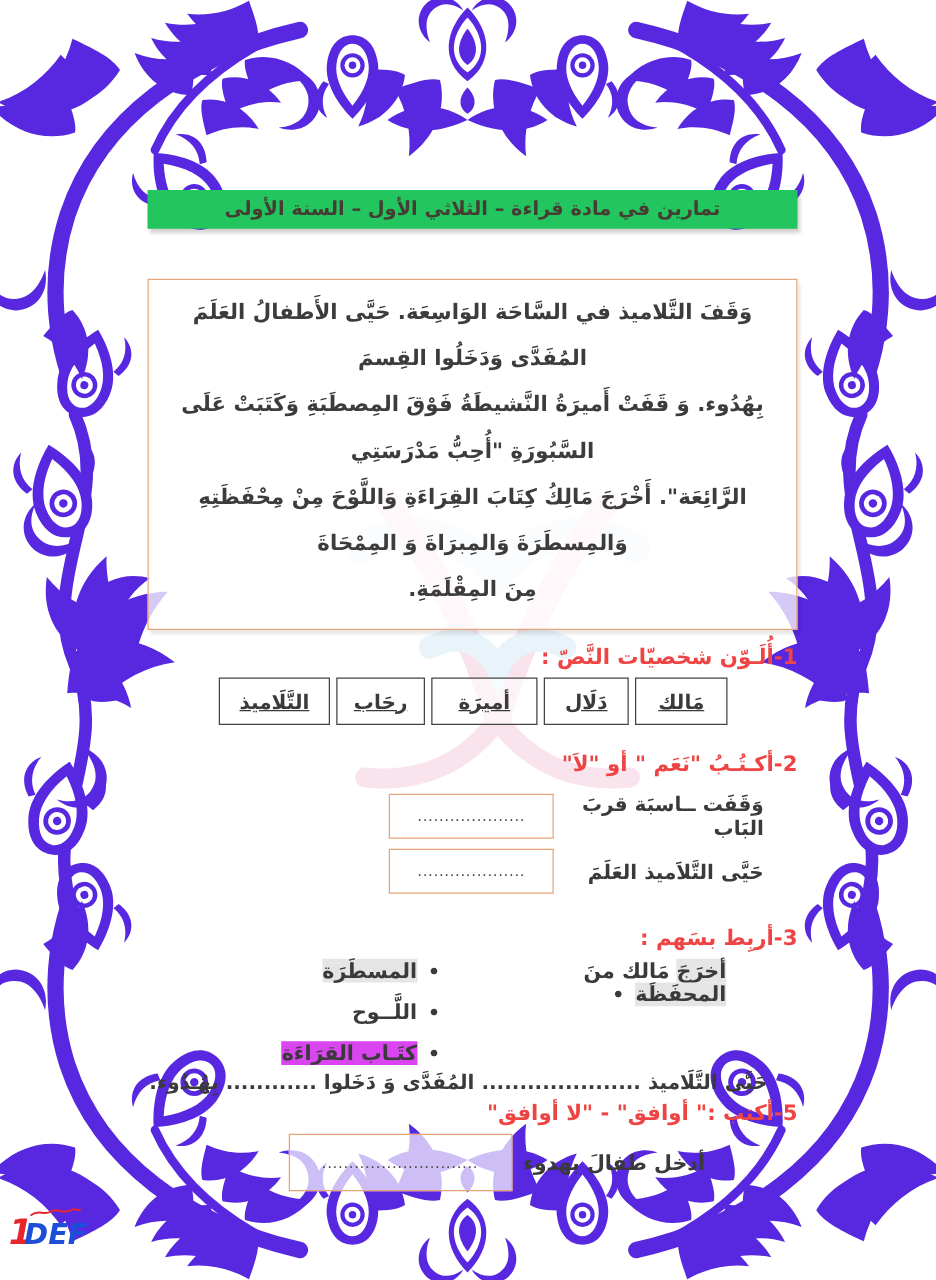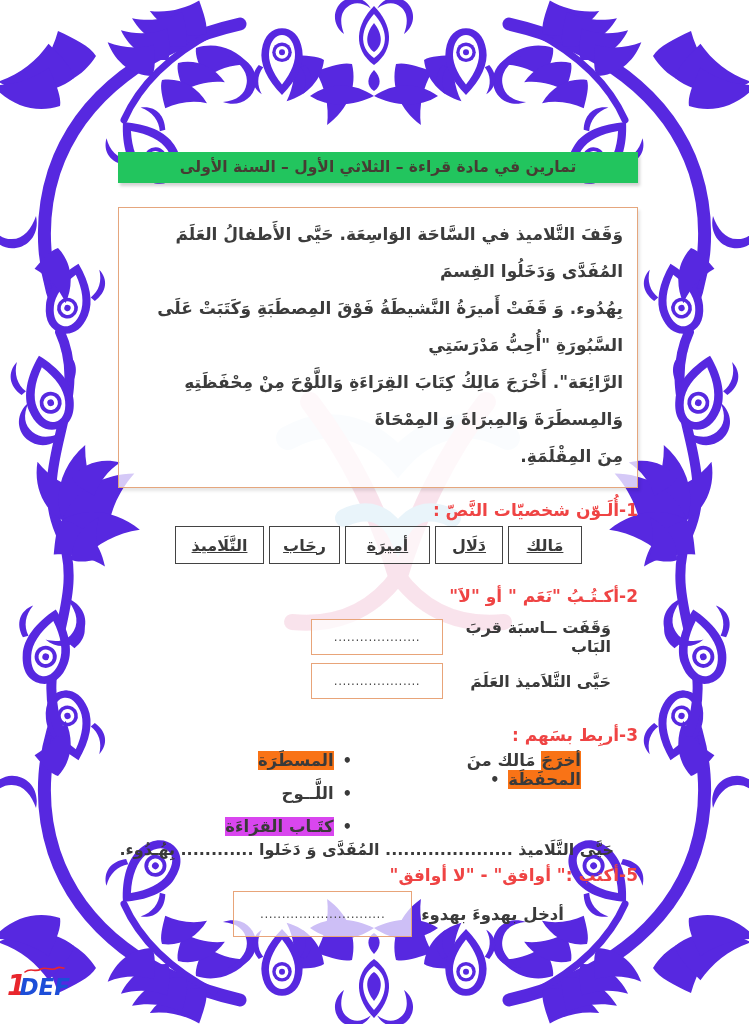--- a/index.html
+++ b/index.html
@@ -4,39 +4,39 @@
 <style>
   html,body{margin:0;padding:0;}
   body{width:749px;height:1024px;position:relative;background:#fff;
        font-family:"DejaVu Sans", sans-serif;overflow:hidden;}
   .ornament{position:absolute;left:0;top:0;width:749px;height:1024px;z-index:0;}
   .watermark{position:absolute;left:248px;top:368px;z-index:1;opacity:.45;}
   .content{position:absolute;left:118px;top:142px;width:520px;z-index:2;direction:rtl;color:#3a3a3a;}
   .title-bar{margin-top:10px;background:#22c55e;color:#463c33;text-align:center;
              font-weight:bold;font-size:15.5px;padding:6px 0 7px;
              box-shadow:2px 3px 3px rgba(0,0,0,.18);}
-  .reading-box{margin-top:24px;border:1.6px solid #e5a67d;padding:8px 14px 12px;
+  .reading-box{margin-top:40px;border:1.6px solid #e5a67d;padding:8px 14px 12px;
                font-size:17px;font-weight:600;line-height:37px;color:#3c3c3c;
-               box-shadow:2px 3px 3px rgba(0,0,0,.10);background:rgba(255,255,255,.75);}
+               box-shadow:2px 3px 3px rgba(0,0,0,.10);background:rgba(255,255,255,.75);text-align:center;}
   .q-header{margin-top:22px;font-size:17px;font-weight:bold;color:#ef4444;}
   .q1-boxes{display:flex;gap:5px;margin:6px 56px 0 0;}
   .name-box{border:1.6px solid #434343;height:36px;display:flex;align-items:center;
             justify-content:center;font-size:16px;font-weight:600;background:rgba(255,255,255,.6);text-decoration:underline;}
   .nb-0{width:72px}.nb-1{width:66px}.nb-2{width:83px}.nb-3{width:69px}.nb-4{width:87px}
   .q2-rows{margin:12px 27px 0 0;display:flex;flex-direction:column;gap:7px;}
   .q2-row{display:flex;align-items:center;gap:10px;}
   .q2-label{width:158px;font-size:16px;font-weight:600;}
   .ans-box{border:1.6px solid #e8a479;display:flex;align-items:center;justify-content:center;
            color:#4a4a4a;font-size:12px;letter-spacing:.5px;background:rgba(255,255,255,.7);}
   .ans-q2{width:130px;height:34px;}
   .q3-cols{display:flex;gap:58px;margin:6px 57px 0 0;font-size:16.5px;font-weight:600;}
   .q3-right{width:168px;}
   .q3-left{display:flex;flex-direction:column;gap:14px;}
   .bullet{font-size:15px;margin:0 3px;}
-  .hl-pink{background:#f97316;}
+  .hl-pink{background:#e5e5e5;}
   .hl-blue{background:#d946ef;}
   .q4-line{margin:4px 24px 0 0;font-size:16px;font-weight:600;}
   .q5-header{margin-top:6px;}
   .q5-row{display:flex;align-items:center;gap:9px;margin:6px 74px 0 0;}
   .q5-label{font-size:16.5px;font-weight:600;}
   .ans-q5{width:177px;height:44px;}
   .mt-big{margin-top:34px;}
   .site-logo{position:absolute;left:7px;top:972px;z-index:3;line-height:1;
              font-style:italic;font-weight:bold;}
   .logo-one{color:#e8262d;font-size:28px;}
@@ -184,21 +184,21 @@
         <span class="bullet">•</span>
         <span class="hl-blue">كتَـاب القرَاءَة</span>
       </div>
     </div>
   </div>
 
   <div class="q4-line">حَيَّى التَّلَاميذ  ..................... المُفَدَّى وَ دَخَلوا ............ بِهُـدُوء.</div>
 
   <div class="q-header q5-header">5-أكتب :" أوافق"  - "لا أوافق"</div>
   <div class="q5-row">
-    <span class="q5-label">أدخل بهدوءَ بهدوء</span>
+    <span class="q5-label">أدخل طفالَ بهدوء</span>
     <span class="ans-box ans-q5">.............................</span>
   </div>
 
 </div>
 
 <div class="site-logo">
   <svg class="logo-script" width="42" height="10" viewBox="0 0 42 10">
     <path d="M2,7 C8,2 12,8 18,4 C24,1 28,7 34,3 C37,1 40,4 41,3" fill="none" stroke="#e8262d" stroke-width="1.6" stroke-linecap="round"></path>
   </svg>
   <span class="logo-one">1</span><span class="logo-def">DEF</span>

